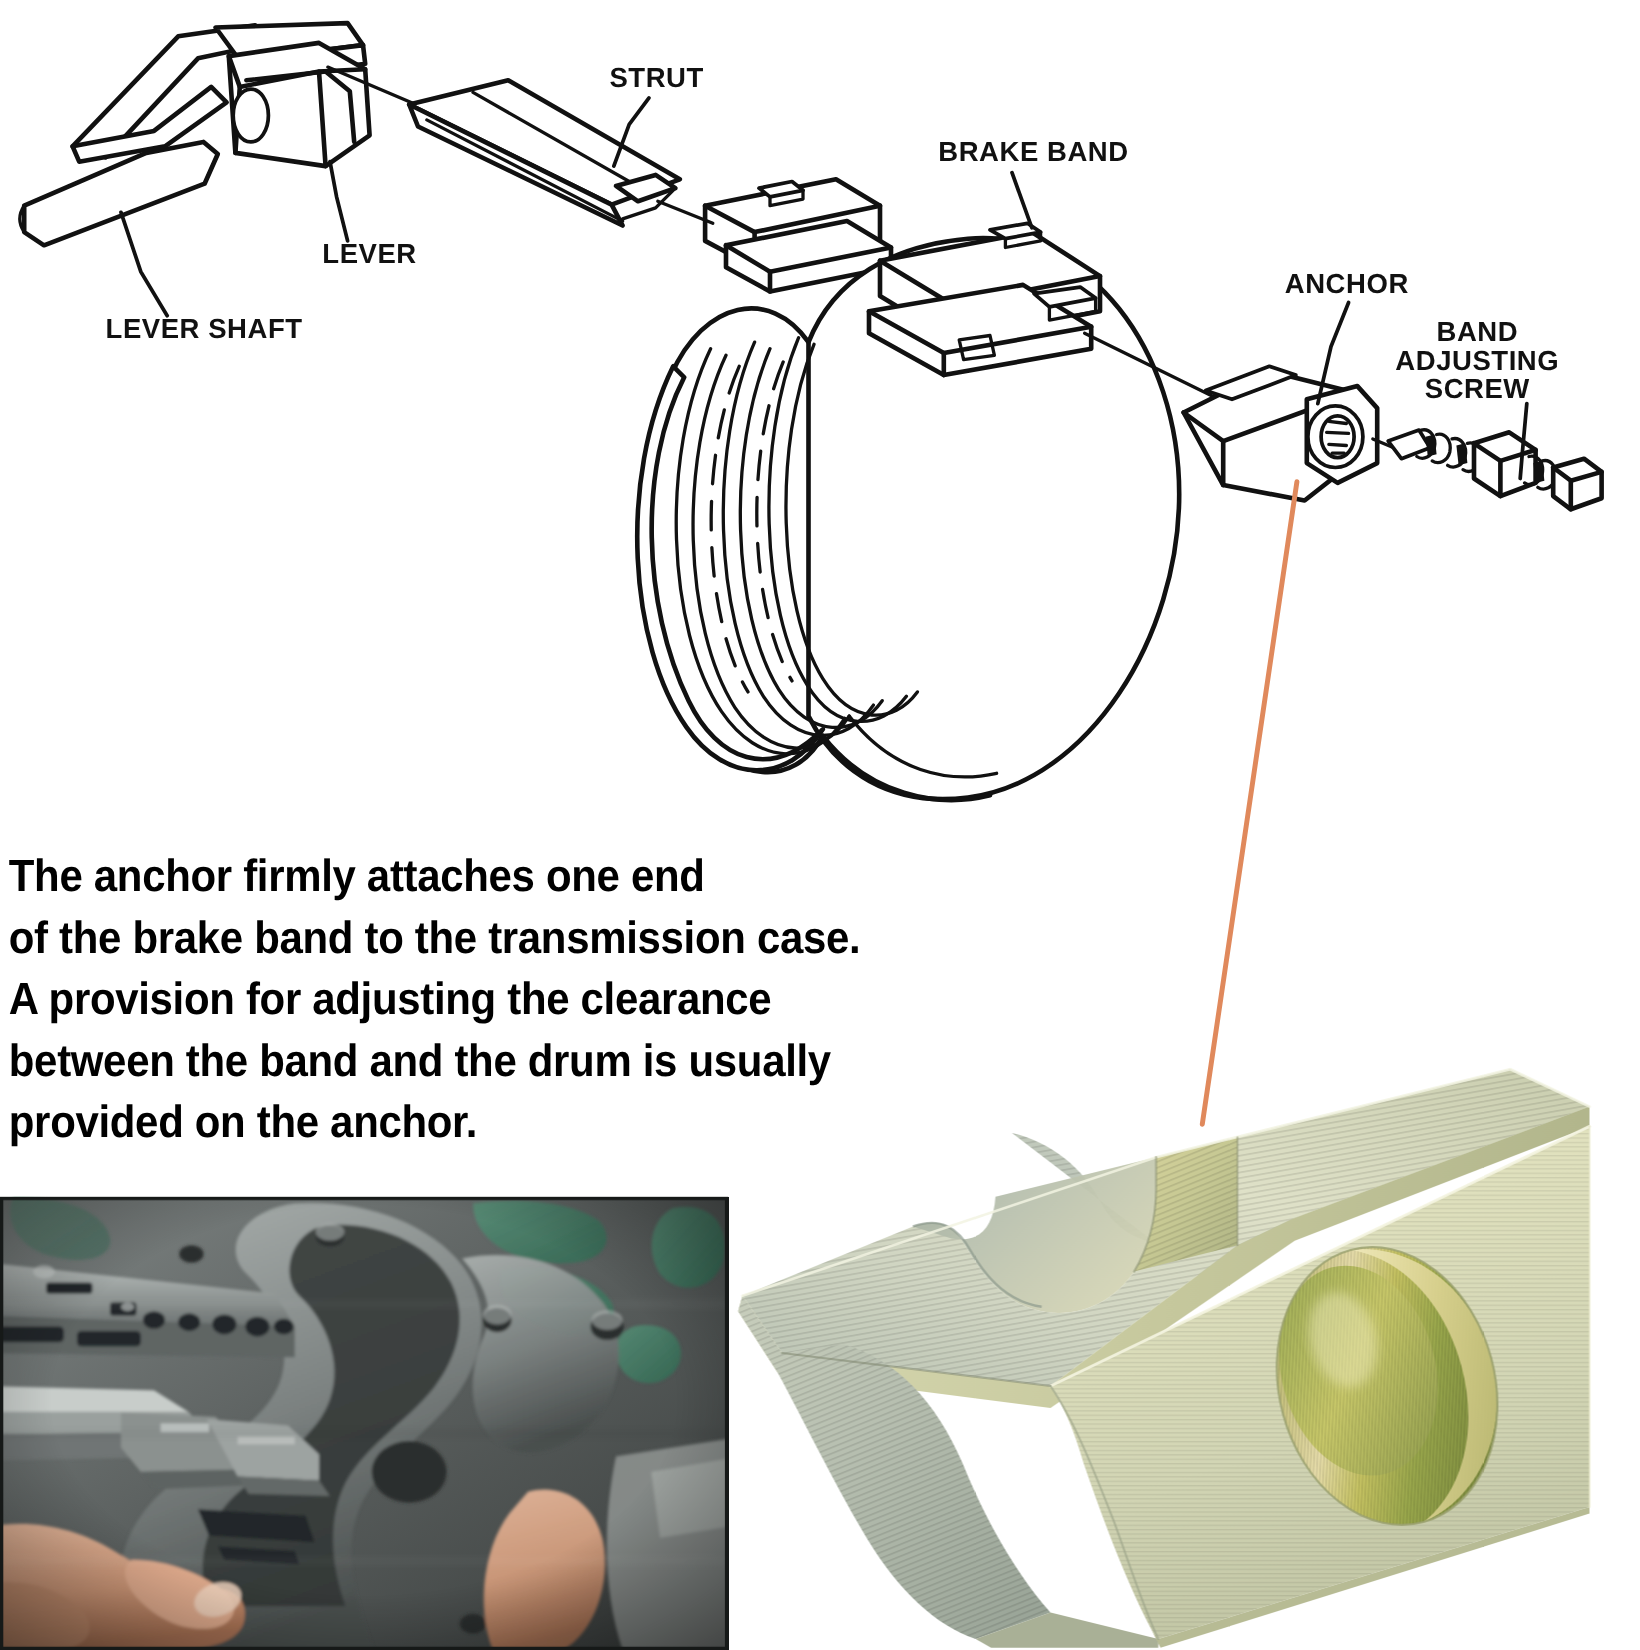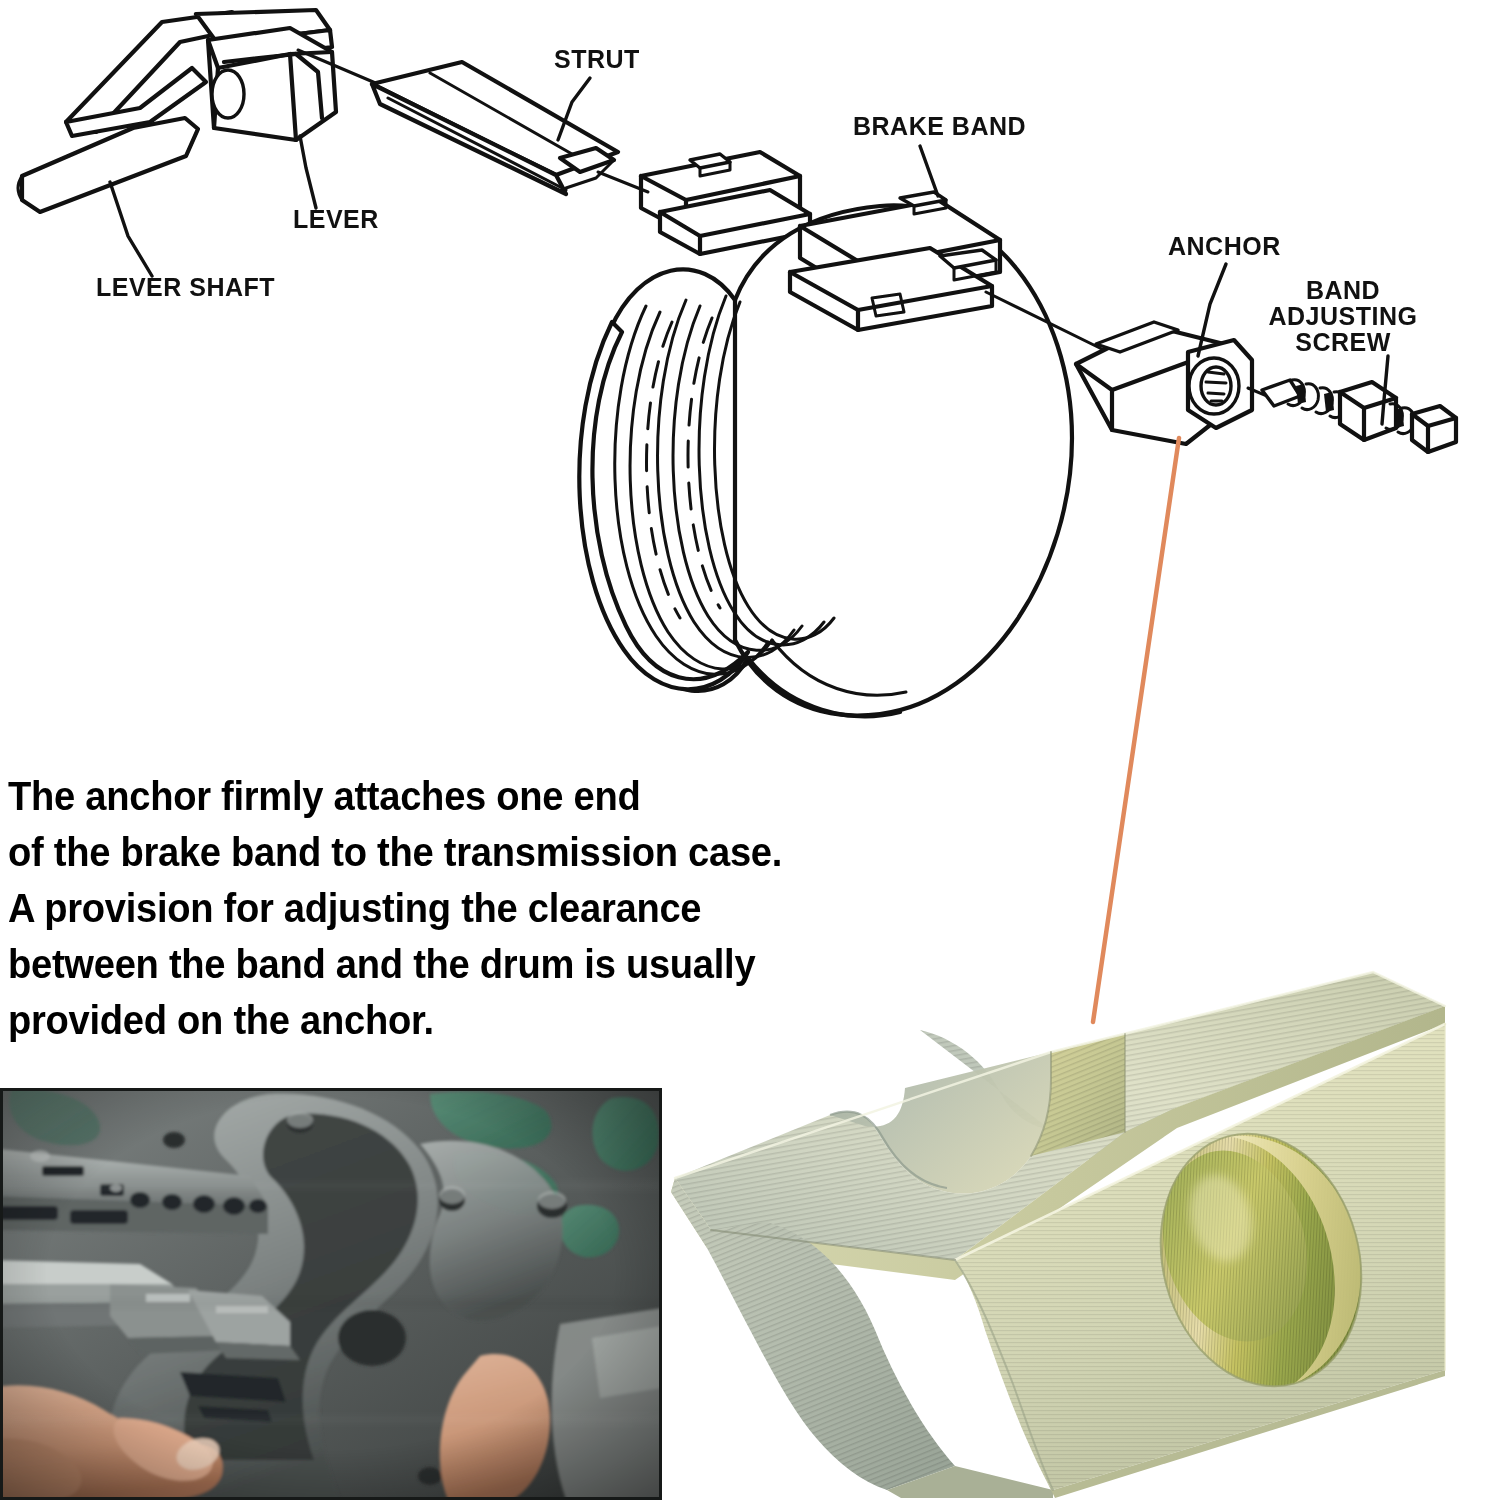--- a/index.html
+++ b/index.html
@@ -9,21 +9,21 @@
     width:1491px; height:1500px;
     position:relative; overflow:hidden;
     font-family:"Liberation Sans", sans-serif;
     background:#ffffff;
   }
 
   #stage { position:absolute; inset:0; }
 
   
   #diagram {
-    position:absolute; left:0; top:0; width:1205px; height:780px;text-decoration:underline;
+    position:absolute; left:0; top:11px; width:1205px; height:780px;text-decoration:underline;
   }
   #diagram svg { display:block; width:1491px; height:780px; }
 
   .dl { fill:none; stroke:#111; stroke-width:4.2; stroke-linejoin:round; stroke-linecap:round; }
   .dl-thin { fill:none; stroke:#111; stroke-width:3; stroke-linejoin:round; stroke-linecap:round; }
   .dl-lead { fill:none; stroke:#111; stroke-width:3.4; stroke-linecap:round; }
   .wht { fill:#ffffff; stroke:#111; stroke-width:4.2; stroke-linejoin:round; }
   .wht2 { fill:#ffffff; stroke:#111; stroke-width:3.4; stroke-linejoin:round; }
   .dark { fill:#111; }
 

